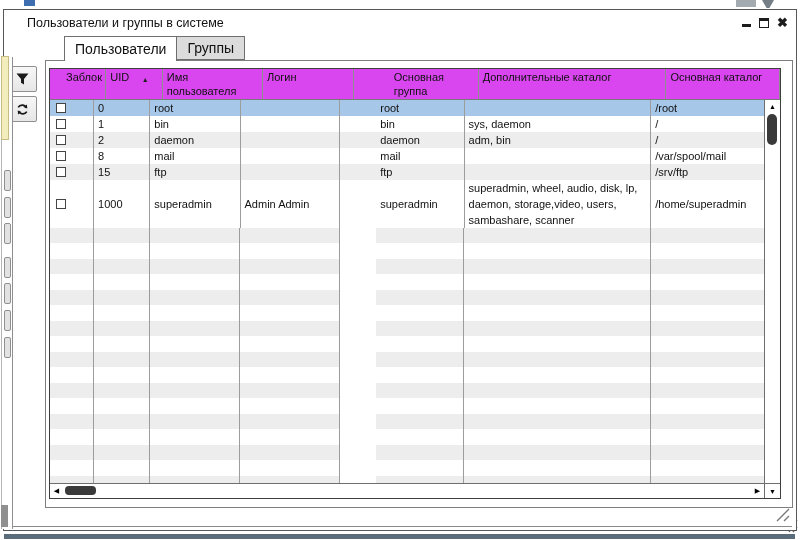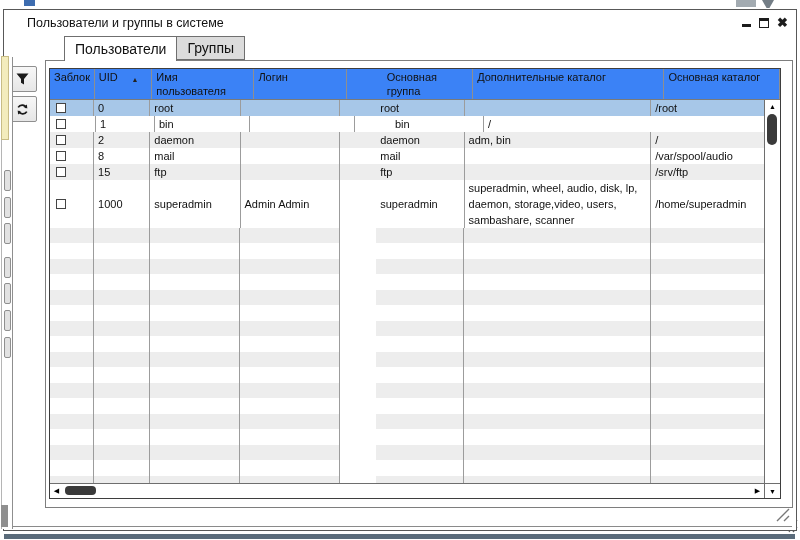--- a/index.html
+++ b/index.html
@@ -39,22 +39,22 @@
   .tool-btn { width:29px; height:26px; background:linear-gradient(#f7f7f7,#e6e6e6);
               border:1px solid #8f8f8f; border-radius:2px;
               display:flex; align-items:center; justify-content:center; }
 
   
   .pane { position:absolute; left:41px; top:50px; width:748px; height:448px;
           border:1px solid #7e7e7e; background:#fff; }
   .table-frame { position:absolute; left:3px; top:7px; width:732px; height:431px;
                  border:1px solid #3e3e3e; background:#fff;
                  display:grid; grid-template-columns:1fr 16px; grid-template-rows:31px 1fr 15px; }
-  .thead { grid-column:1 / 3; grid-row:1; display:flex; background:#3b82f6;
-           border-bottom:1px solid #7a7a7a; overflow:hidden; }
+  .thead { grid-column:1 / 3; grid-row:1; display:flex; background:#d946ef;
+           border-bottom:1px solid #7a7a7a; overflow:hidden;padding-left:12px; }
   .th { border-right:1px solid #8f8f8f; padding:1px 4px; font-size:11px; line-height:14px; overflow:hidden; }
   .th-uid { display:flex; align-items:flex-start; }
   .sort-arrow { font-size:7px; margin-left:auto; margin-right:9px; margin-top:3px; color:#222; }
   .th-tail { flex:1; }
   .c0 { width:46px; } .c1 { width:59px;gap:12px; } .c2 { width:95px; } .c3 { width:105px; }
   .c4 { width:93px;margin-left:36px; } .c5 { width:197px; } .c6 { width:119px; }
 
   .tbody { grid-column:1; grid-row:2; display:flex; flex-direction:column; overflow:hidden; background:#fff; }
   .tr { display:flex; min-height:16px; }
   .tr.alt { background:#ededed; }
@@ -164,20 +164,21 @@
     <div class="td c6">/root</div>
   </div>
           <div class="tr">
     <div class="td c0">
       <span class="checkbox"></span>
     </div>
     <div class="td c1">1</div>
     <div class="td c2">bin</div>
     <div class="td c3"></div>
     <div class="td c4">bin</div>
+    <div class="td c5">sys, daemon</div>
     <div class="td c6">/</div>
   </div>
           <div class="tr alt">
     <div class="td c0">
       <span class="checkbox"></span>
     </div>
     <div class="td c1">2</div>
     <div class="td c2">daemon</div>
     <div class="td c3"></div>
     <div class="td c4">daemon</div>
@@ -186,21 +187,21 @@
   </div>
           <div class="tr">
     <div class="td c0">
       <span class="checkbox"></span>
     </div>
     <div class="td c1">8</div>
     <div class="td c2">mail</div>
     <div class="td c3"></div>
     <div class="td c4">mail</div>
     <div class="td c5"></div>
-    <div class="td c6">/var/spool/audio</div>
+    <div class="td c6">/var/spool/mail</div>
   </div>
           <div class="tr alt">
     <div class="td c0">
       <span class="checkbox"></span>
     </div>
     <div class="td c1">15</div>
     <div class="td c2">ftp</div>
     <div class="td c3"></div>
     <div class="td c4">ftp</div>
     <div class="td c5"></div>

